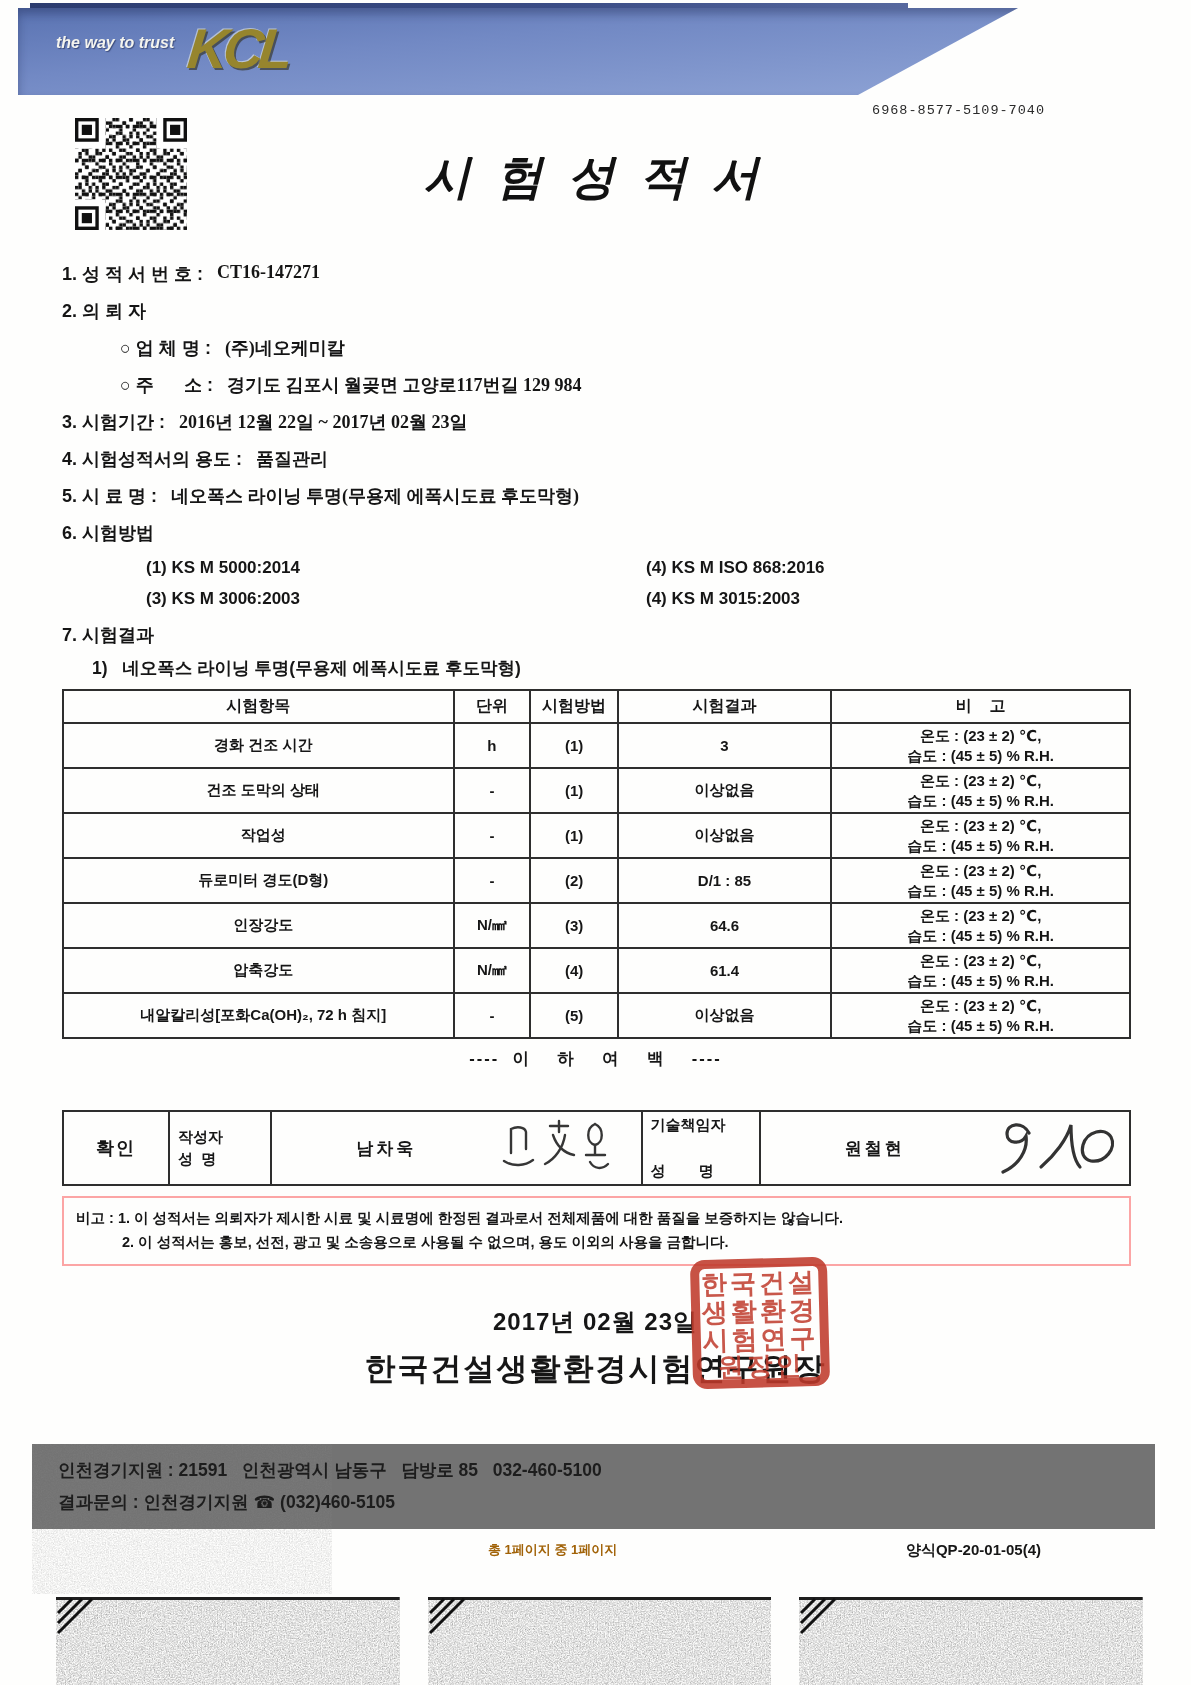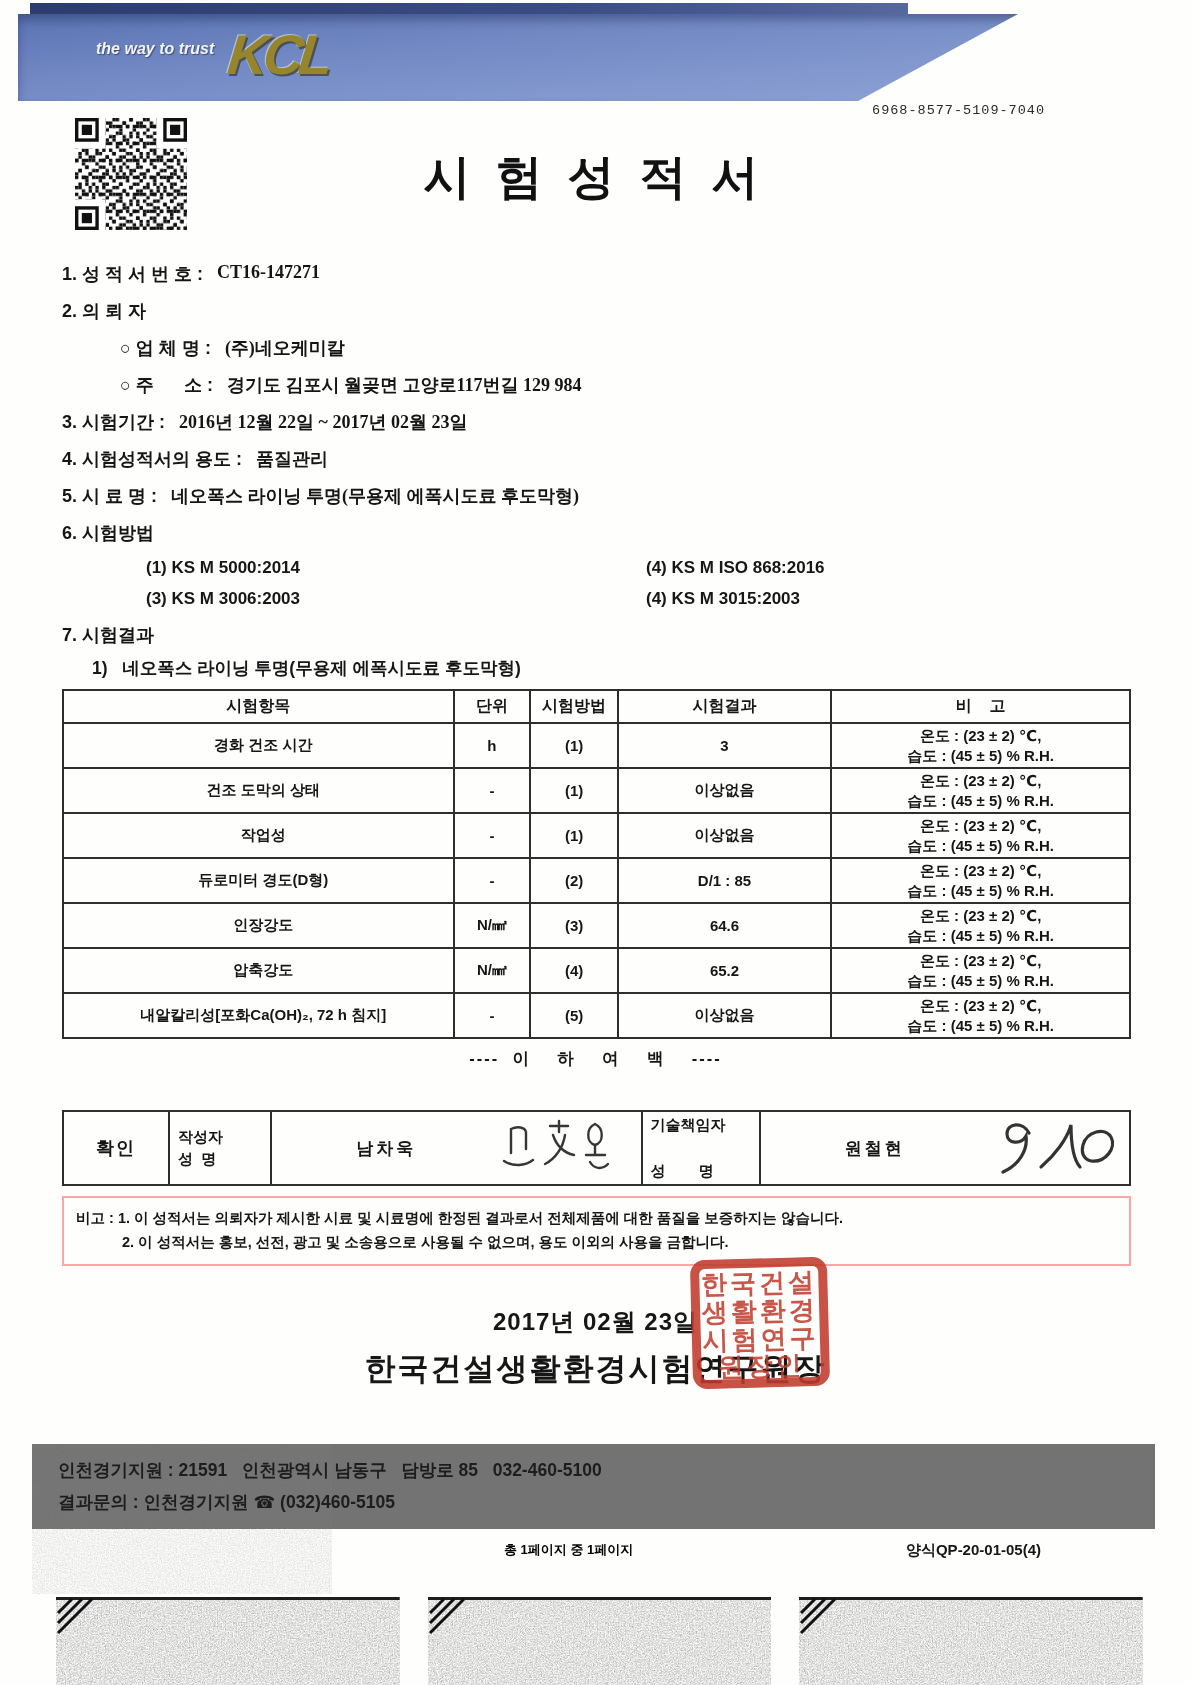--- a/index.html
+++ b/index.html
@@ -4,38 +4,38 @@
 <style>
   * { margin:0; padding:0; box-sizing:border-box; }
   html,body { background:#ffffff; }
   body { font-family:"Liberation Sans","DejaVu Sans",sans-serif; color:#161616; }
   .page { width:1191px; height:1685px; position:relative; background:#fefefd; overflow:hidden; }
 
   
   .banner-wrap { position:relative; height:102px; }
   .banner-topstripe { position:absolute; left:30px; top:3px; width:878px; height:12px;
       background:linear-gradient(90deg,#2c3c6f,#3a4c85 60%,#56689e); }
-  .banner-main { position:absolute; left:18px; top:14px; width:1000px; height:87px;
+  .banner-main { position:absolute; left:18px; top:8px; width:1000px; height:87px;
       background:linear-gradient(175deg,#5a73b2 0%,#7289c4 40%,#8ea3d5 100%);
       clip-path:polygon(0 0,100% 0,84% 100%,0 100%);
-      box-shadow:inset 0 6px 10px rgba(20,30,70,.35);padding-left:40px; }
+      box-shadow:inset 0 6px 10px rgba(20,30,70,.35); }
   .banner-inner { display:flex; align-items:flex-start; padding:14px 0 0 38px; }
   .kcl-tagline { font-style:italic; font-size:16px; font-weight:700; color:#f4f4ee;
       text-shadow:1px 1px 1px rgba(30,40,80,.6); margin-top:12px; white-space:pre; }
   .kcl-logo { font-size:56px; font-weight:900; font-style:italic; letter-spacing:-5px;
       color:#96852d; margin-left:14px; line-height:.95; transform:skewX(-6deg);
       text-shadow:2px 2px 0 rgba(40,34,8,.55), -1px -1px 0 rgba(255,255,240,.5); white-space:pre; }
 
   .report-id { position:absolute; top:103px; right:146px; font-size:13.5px; letter-spacing:1px;
       color:#2a2a2a; white-space:pre; font-family:"Liberation Mono","DejaVu Sans Mono",monospace; }
 
   
   .title-row { display:flex; margin:16px 60px 0 75px; height:118px; }
   .qr-box { width:112px; height:112px; flex:0 0 112px; }
-  .title-block { flex:1; display:flex; justify-content:center; align-items:center; padding-right:130px; }
+  .title-block { flex:1; display:flex; justify-content:center; align-items:center; padding-right:130px;font-style:italic; }
   .page-title { font-size:47px; font-weight:800; letter-spacing:6px; color:#111; white-space:pre; }
 
   
   .info { margin:26px 60px 0 62px; }
   .field-row { font-size:18px; font-weight:700; color:#151515; margin-bottom:13px; display:flex; }
   .field-row .lab { white-space:pre; }
   .field-row .val { white-space:pre; margin-left:14px; font-weight:600;font-family:Liberation Serif, serif; }
   .field-row.sub { margin-left:58px; }
   .methods { margin:2px 0 0 84px; display:grid; grid-template-columns:500px auto; row-gap:11px; margin-bottom:14px; }
   .method-item { font-size:17px; font-weight:600; white-space:pre; }
@@ -78,21 +78,21 @@
   
   .issue-date { text-align:center; font-size:24px; font-weight:700; margin-top:40px; letter-spacing:1px; white-space:pre; }
   .issuing-org { text-align:center; font-size:31px; font-weight:800; margin-top:10px; letter-spacing:2px; white-space:pre; }
   .org-seal { position:absolute; left:690px; top:1258px; width:140px; height:130px; transform:rotate(-1.5deg); }
 
   
   .footer-band { position:relative; margin:54px 36px 0 32px; padding:10px 0 10px 26px; background:#737373; }
   .footer-noise { position:absolute; inset:0; opacity:.33; }
   .footer-line { position:relative; font-size:17.5px; font-weight:700; line-height:1.85; white-space:pre; color:#1d1d1d; }
   .page-row { position:relative; margin-top:12px; height:22px; }
-  .page-indicator { position:absolute; left:504px; font-size:13px; font-weight:600; color:#000000; white-space:pre; }
+  .page-indicator { position:absolute; left:488px; font-size:13px; font-weight:600; color:#a16207; white-space:pre; }
   .form-code { position:absolute; right:150px; font-size:15px; font-weight:700; white-space:pre; }
 
   
   .blocks { display:flex; gap:28px; margin:34px 48px 0 56px; }
   .sec-block { flex:1; height:118px; }
 </style>
 </head>
 <body>
 
 <div class="page">
@@ -264,21 +264,21 @@
       <td>64.6</td>
       <td class="c-note">
             <span>온도 : (23 ± 2) ℃,</span>
             <span>습도 : (45 ± 5) % R.H.</span>
           </td>
     </tr>
     <tr>
       <td class="c-item">압축강도</td>
       <td class="c-unit">N/㎟</td>
       <td>(4)</td>
-      <td>65.2</td>
+      <td>61.4</td>
       <td class="c-note">
             <span>온도 : (23 ± 2) ℃,</span>
             <span>습도 : (45 ± 5) % R.H.</span>
           </td>
     </tr>
     <tr>
       <td class="c-item">내알칼리성[포화Ca(OH)₂, 72 h 침지]</td>
       <td class="c-unit">-</td>
       <td>(5)</td>
       <td>이상없음</td>

